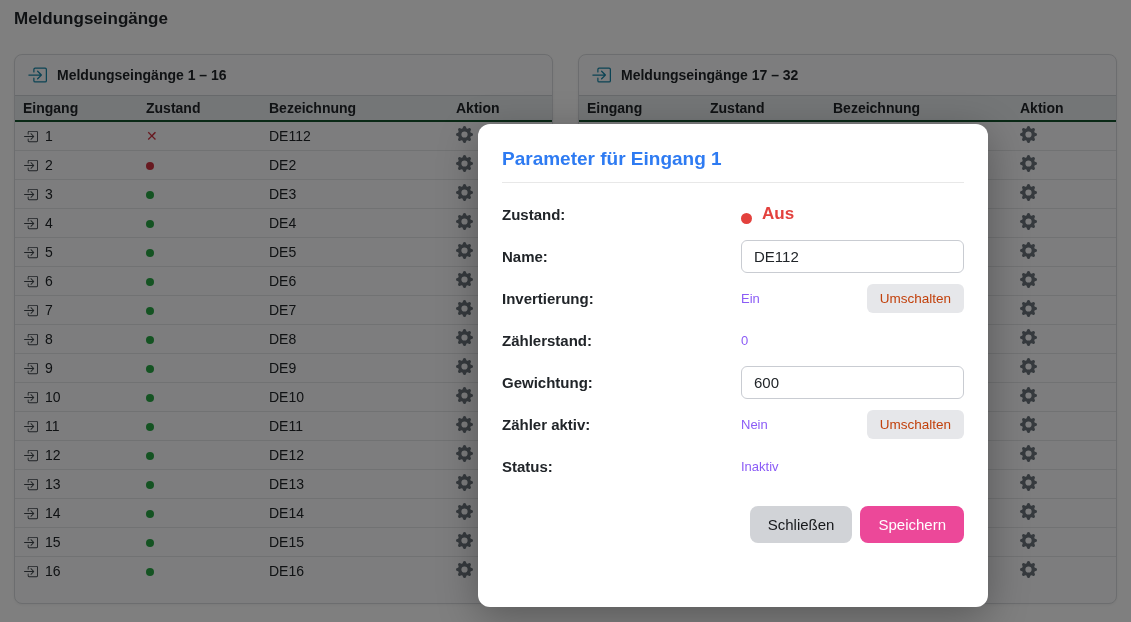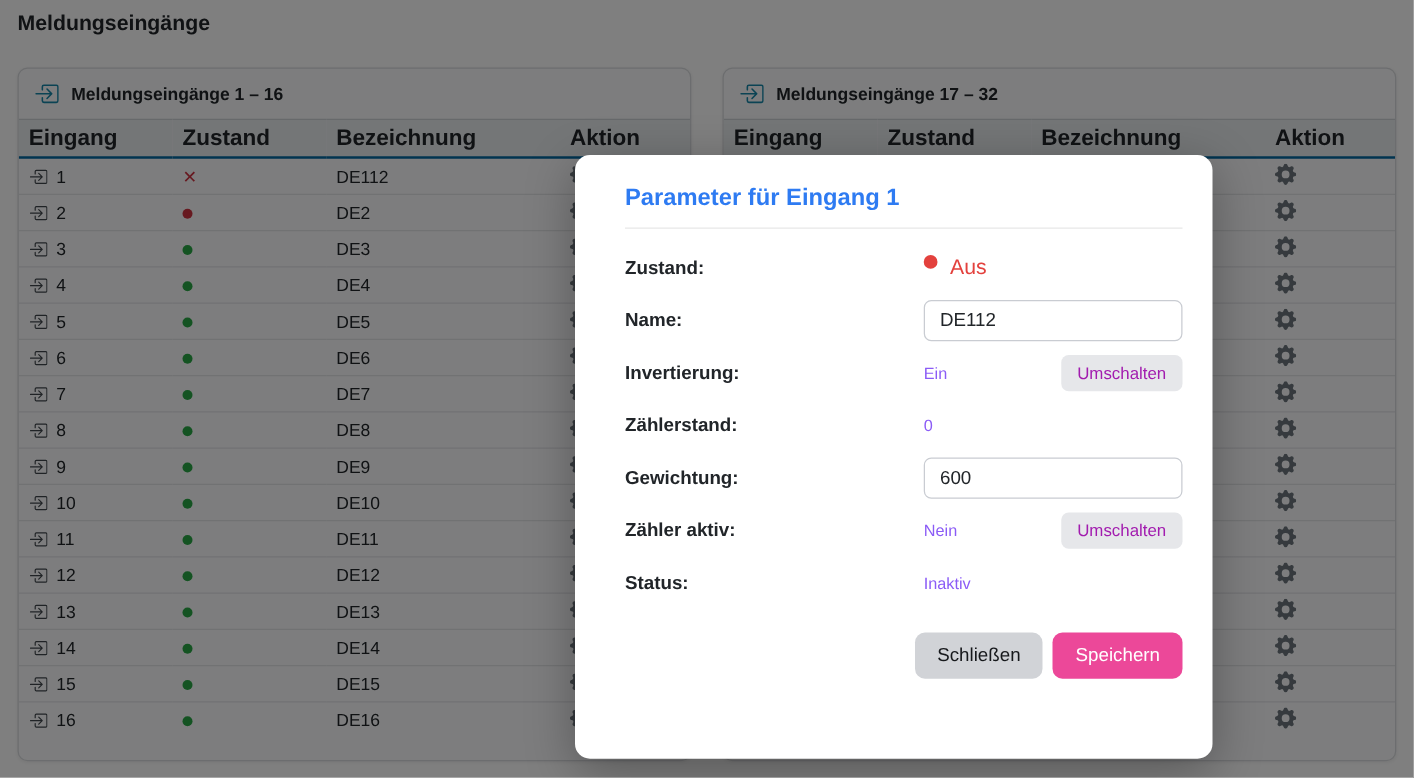--- a/index.html
+++ b/index.html
@@ -16,61 +16,61 @@
   .cards{display:flex;gap:25px;margin:0 14px;}
   .card{
     flex:1 1 0;background:#fafbfc;border:1px solid #d9dbde;border-radius:8px;
     box-shadow:0 1px 3px rgba(0,0,0,.06);overflow:hidden;padding-bottom:18px;margin-top:16px;
   }
   .card-header{display:flex;align-items:center;gap:10px;padding:10px 12px;}
   .card-header .hd-icon{display:inline-flex;color:#1787a8;}
   .card-header .hd-title{font-size:14px;font-weight:700;color:#212529;}
   table{width:100%;border-collapse:collapse;table-layout:fixed;}
   thead th{
-    background:#e9ecef;text-align:left;font-size:18px;font-weight:700;color:#212529;
-    padding:4px 8px;border-top:1px solid #cfd3d7;border-bottom:2px solid #0369a1;
+    background:#e9ecef;text-align:left;font-size:14px;font-weight:700;color:#212529;
+    padding:4px 8px;border-top:1px solid #cfd3d7;border-bottom:2px solid #14532d;
   }
   tbody td{
     font-size:14px;padding:4px 8px;border-top:1px solid #e2e4e7;height:20px;
     white-space:nowrap;overflow:hidden;vertical-align:middle;
   }
   tbody tr:first-child td{border-top:none;}
   .cell-input{display:flex;align-items:center;gap:7px;}
   .row-icon{display:inline-flex;color:#40464c;flex:0 0 auto;}
   .st-x{color:#cf3241;font-weight:700;font-size:14px;line-height:14px;}
   .st-on,.st-off{display:inline-block;width:8px;height:8px;border-radius:50%;}
   .st-on{background:#28a745;}
   .st-off{background:#cf3241;}
   .gear-btn{display:inline-flex;color:#6c757d;cursor:pointer;}
   
   .backdrop{position:absolute;inset:0;background:rgba(0,0,0,0.5);}
   .modal{
-    position:absolute;left:460px;top:124px;width:510px;height:483px;box-sizing:border-box;
+    position:absolute;left:478px;top:124px;width:510px;height:483px;box-sizing:border-box;
     background:#ffffff;border-radius:12px;box-shadow:0 10px 40px rgba(0,0,0,.3);
-    padding:22px 24px 20px 40px;
+    padding:22px 24px 20px 24px;
   }
   .modal-title{font-size:19px;font-weight:700;color:#2e7bf2;line-height:26px;
     padding-bottom:10px;border-bottom:1px solid #e8e8e8;}
   .fields{margin-top:10px;}
   .mrow{display:flex;align-items:center;height:42px;}
   .mlabel{flex:0 0 239px;font-size:15px;font-weight:700;color:#212529;}
   .mvalue{flex:1 1 auto;display:flex;align-items:center;justify-content:space-between;position:relative;}
   .mtext{font-size:13px;color:#8b5cf6;}
-  .state-val{display:flex;align-items:flex-start;gap:10px;color:#e3413d;font-weight:400;font-size:17px;}
+  .state-val{display:flex;align-items:flex-end;gap:10px;color:#e3413d;font-weight:700;font-size:17px;}
   .state-dot{width:11px;height:11px;border-radius:50%;background:#e3413d;}
   .minput{
     width:100%;height:33px;box-sizing:border-box;border:1px solid #c9ccd2;border-radius:6px;
     padding:0 12px;font-size:15px;color:#212529;font-family:inherit;background:#fff;outline:none;
   }
   .unit{
     position:absolute;right:12px;top:50%;transform:translateY(-50%);
     font-size:13px;color:#9aa3ab;pointer-events:none;
   }
   .toggle-btn{
-    border:none;background:#e6e7ea;color:#a21caf;font-size:13.5px;font-family:inherit;
+    border:none;background:#e6e7ea;color:#c2410c;font-size:13.5px;font-family:inherit;
     padding:6px 13px;border-radius:6px;cursor:pointer;line-height:17px;
   }
   .modal-footer{display:flex;justify-content:flex-end;gap:8px;margin-top:19px;}
   .btn{border:none;font-family:inherit;font-size:15px;padding:9px 18px;border-radius:8px;cursor:pointer;line-height:19px;}
   .btn-close{background:#d1d3d7;color:#16181b;}
   .btn-save{background:#ec4899;color:#ffffff;}
 </style>
 </head>
 <body>
 

